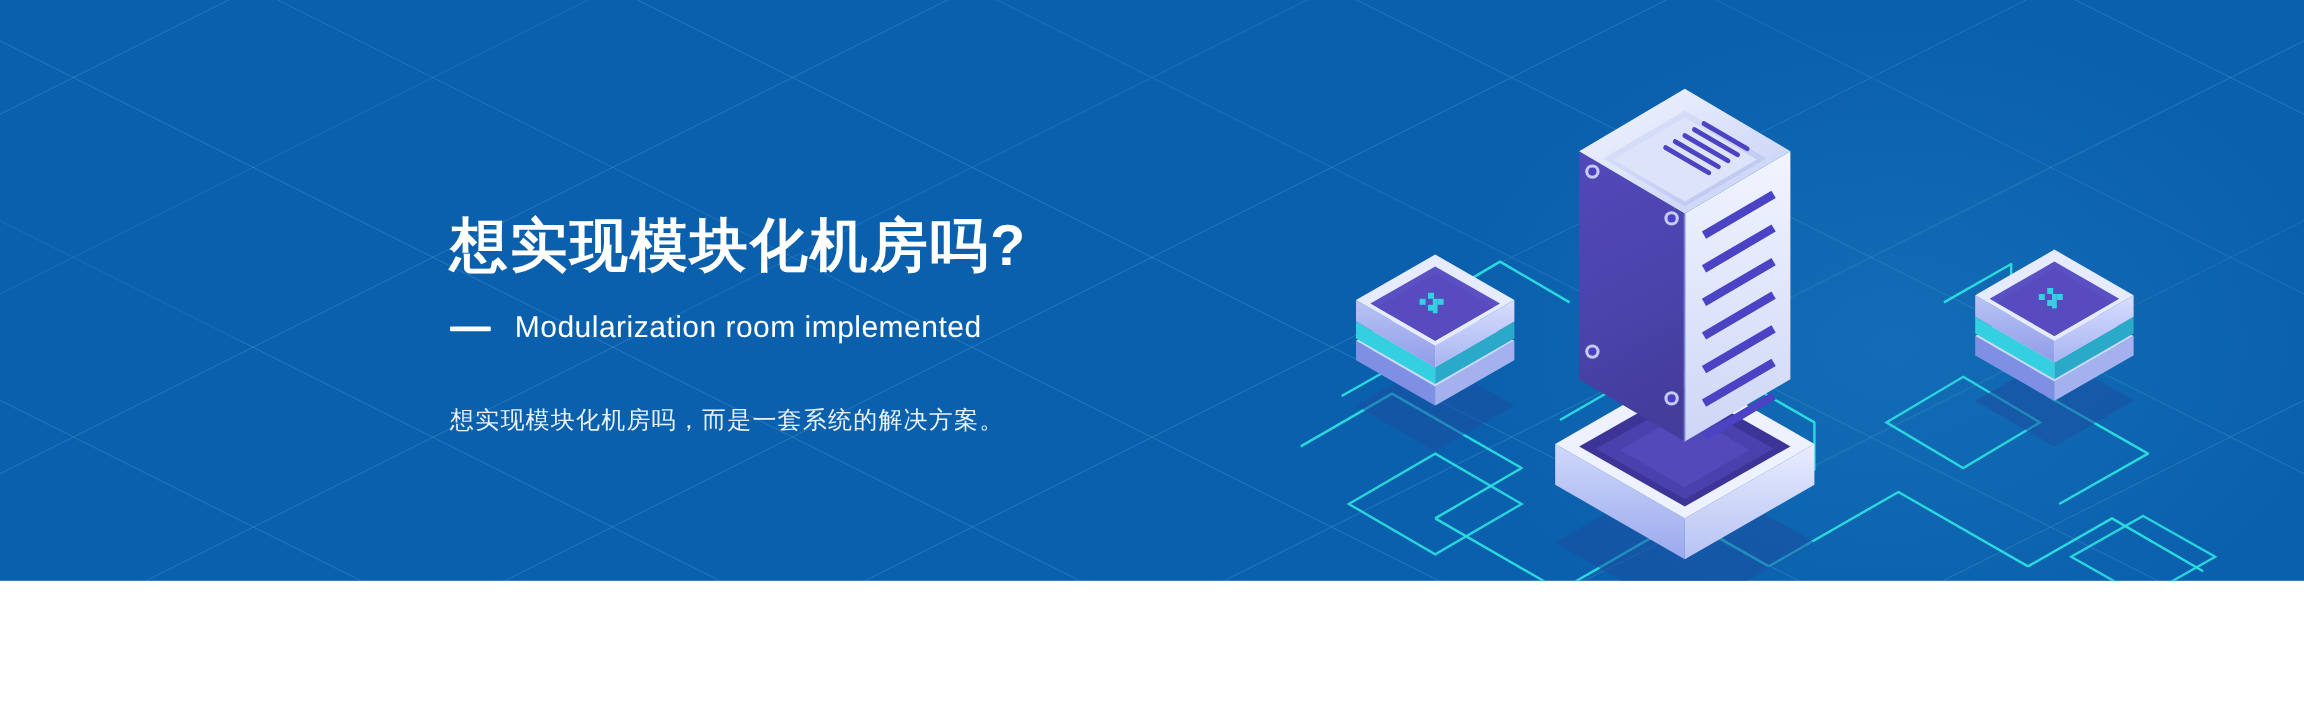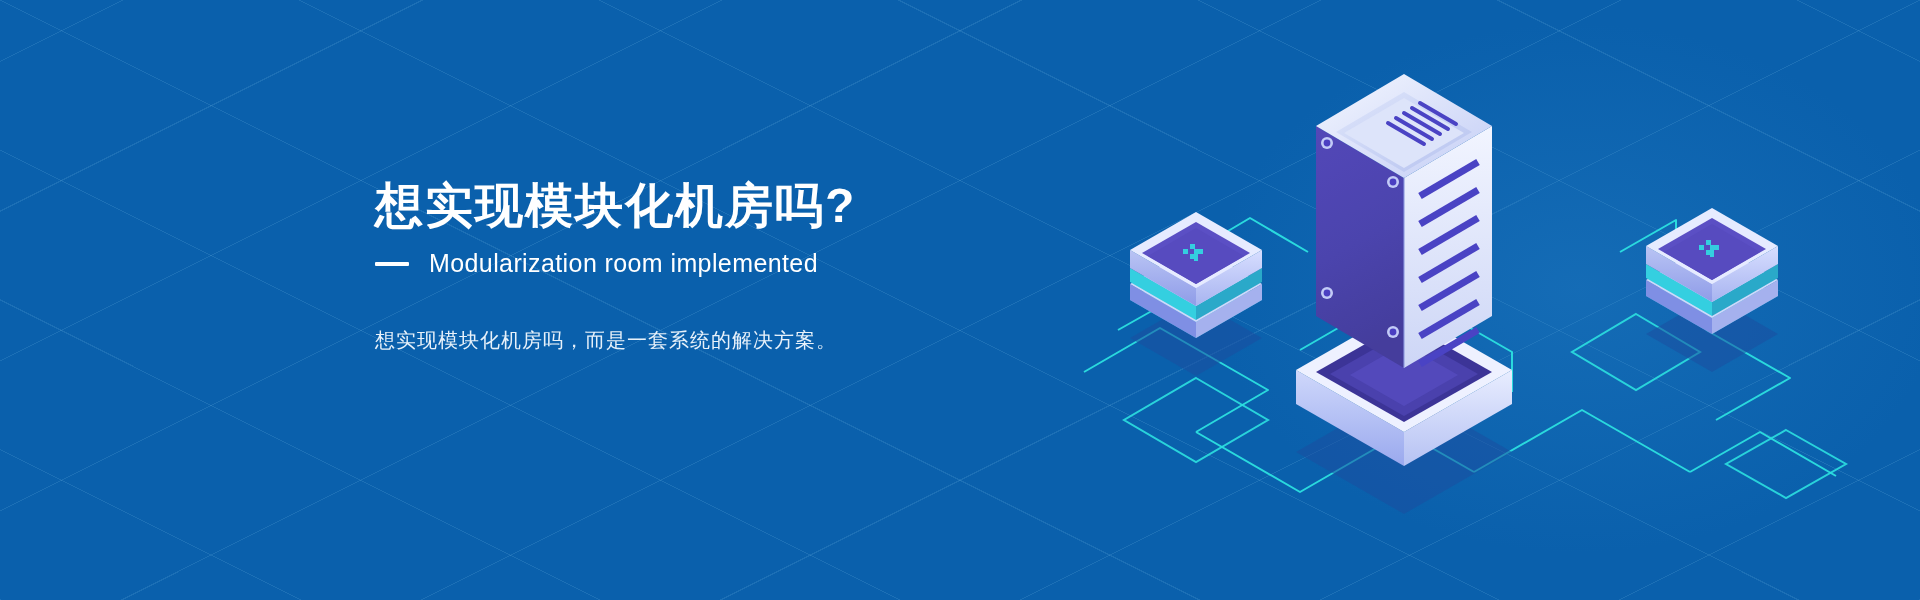--- a/index.html
+++ b/index.html
@@ -6,21 +6,21 @@
   * { margin:0; padding:0; box-sizing:border-box; }
 
   html, body {
     width:1920px; height:600px;
     overflow:hidden;
     font-family:"Liberation Sans","DejaVu Sans",sans-serif;
   }
 
   #banner {
     position:relative;
-    width:1920px; height:600px;
+    width:1920px; height:484px;
     background:#0a60ac;
     overflow:hidden;
   }
 
   
   #bg-grid {
     position:absolute; inset:0;
     background-image:
       repeating-linear-gradient(26.57deg,
         rgba(150,215,245,0.13) 0px, rgba(150,215,245,0.13) 1px,
@@ -53,21 +53,21 @@
     font-weight:700;
     letter-spacing:2px;
     line-height:1.15;
     color:#ffffff;
     white-space:nowrap;
   }
 
   #sub-row {
     display:flex;
     align-items:center;
-    margin-top:16px;
+    margin-top:26px;
   }
   #sub-dash {
     width:34px; height:4px;
     background:#ffffff;
     border-radius:1px;
     flex:0 0 auto;
     margin-right:20px;
   }
   #subheadline {
     font-size:25px;

